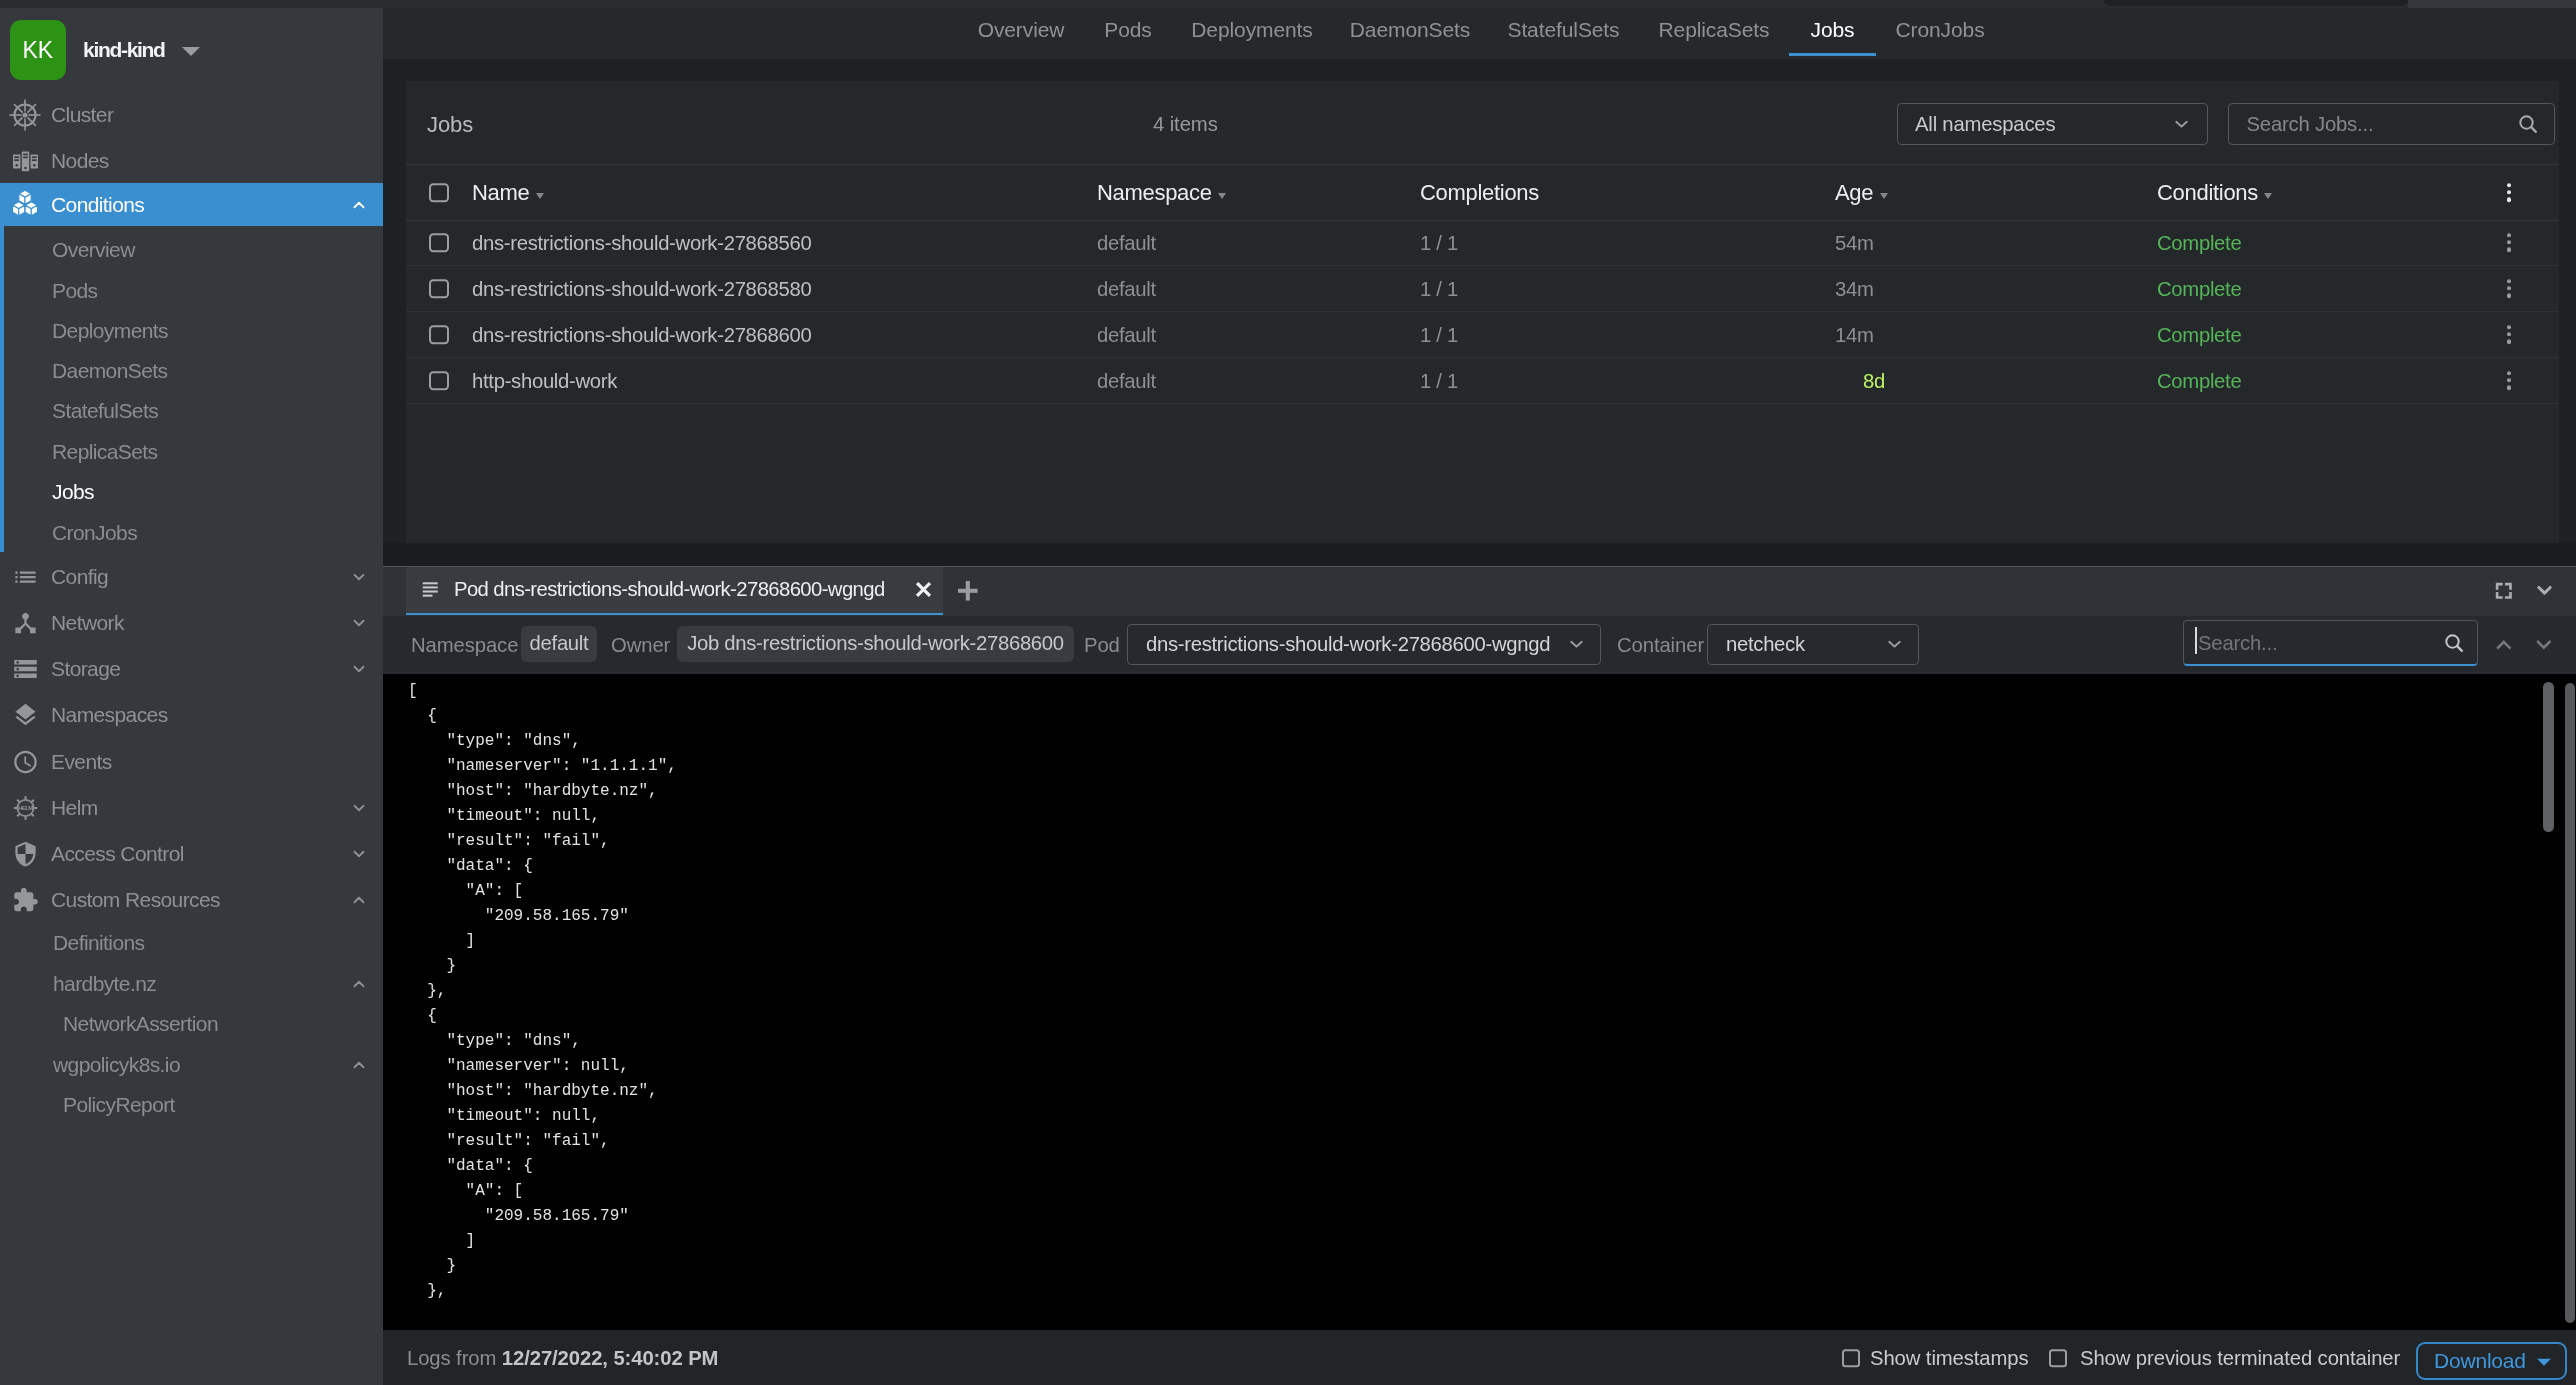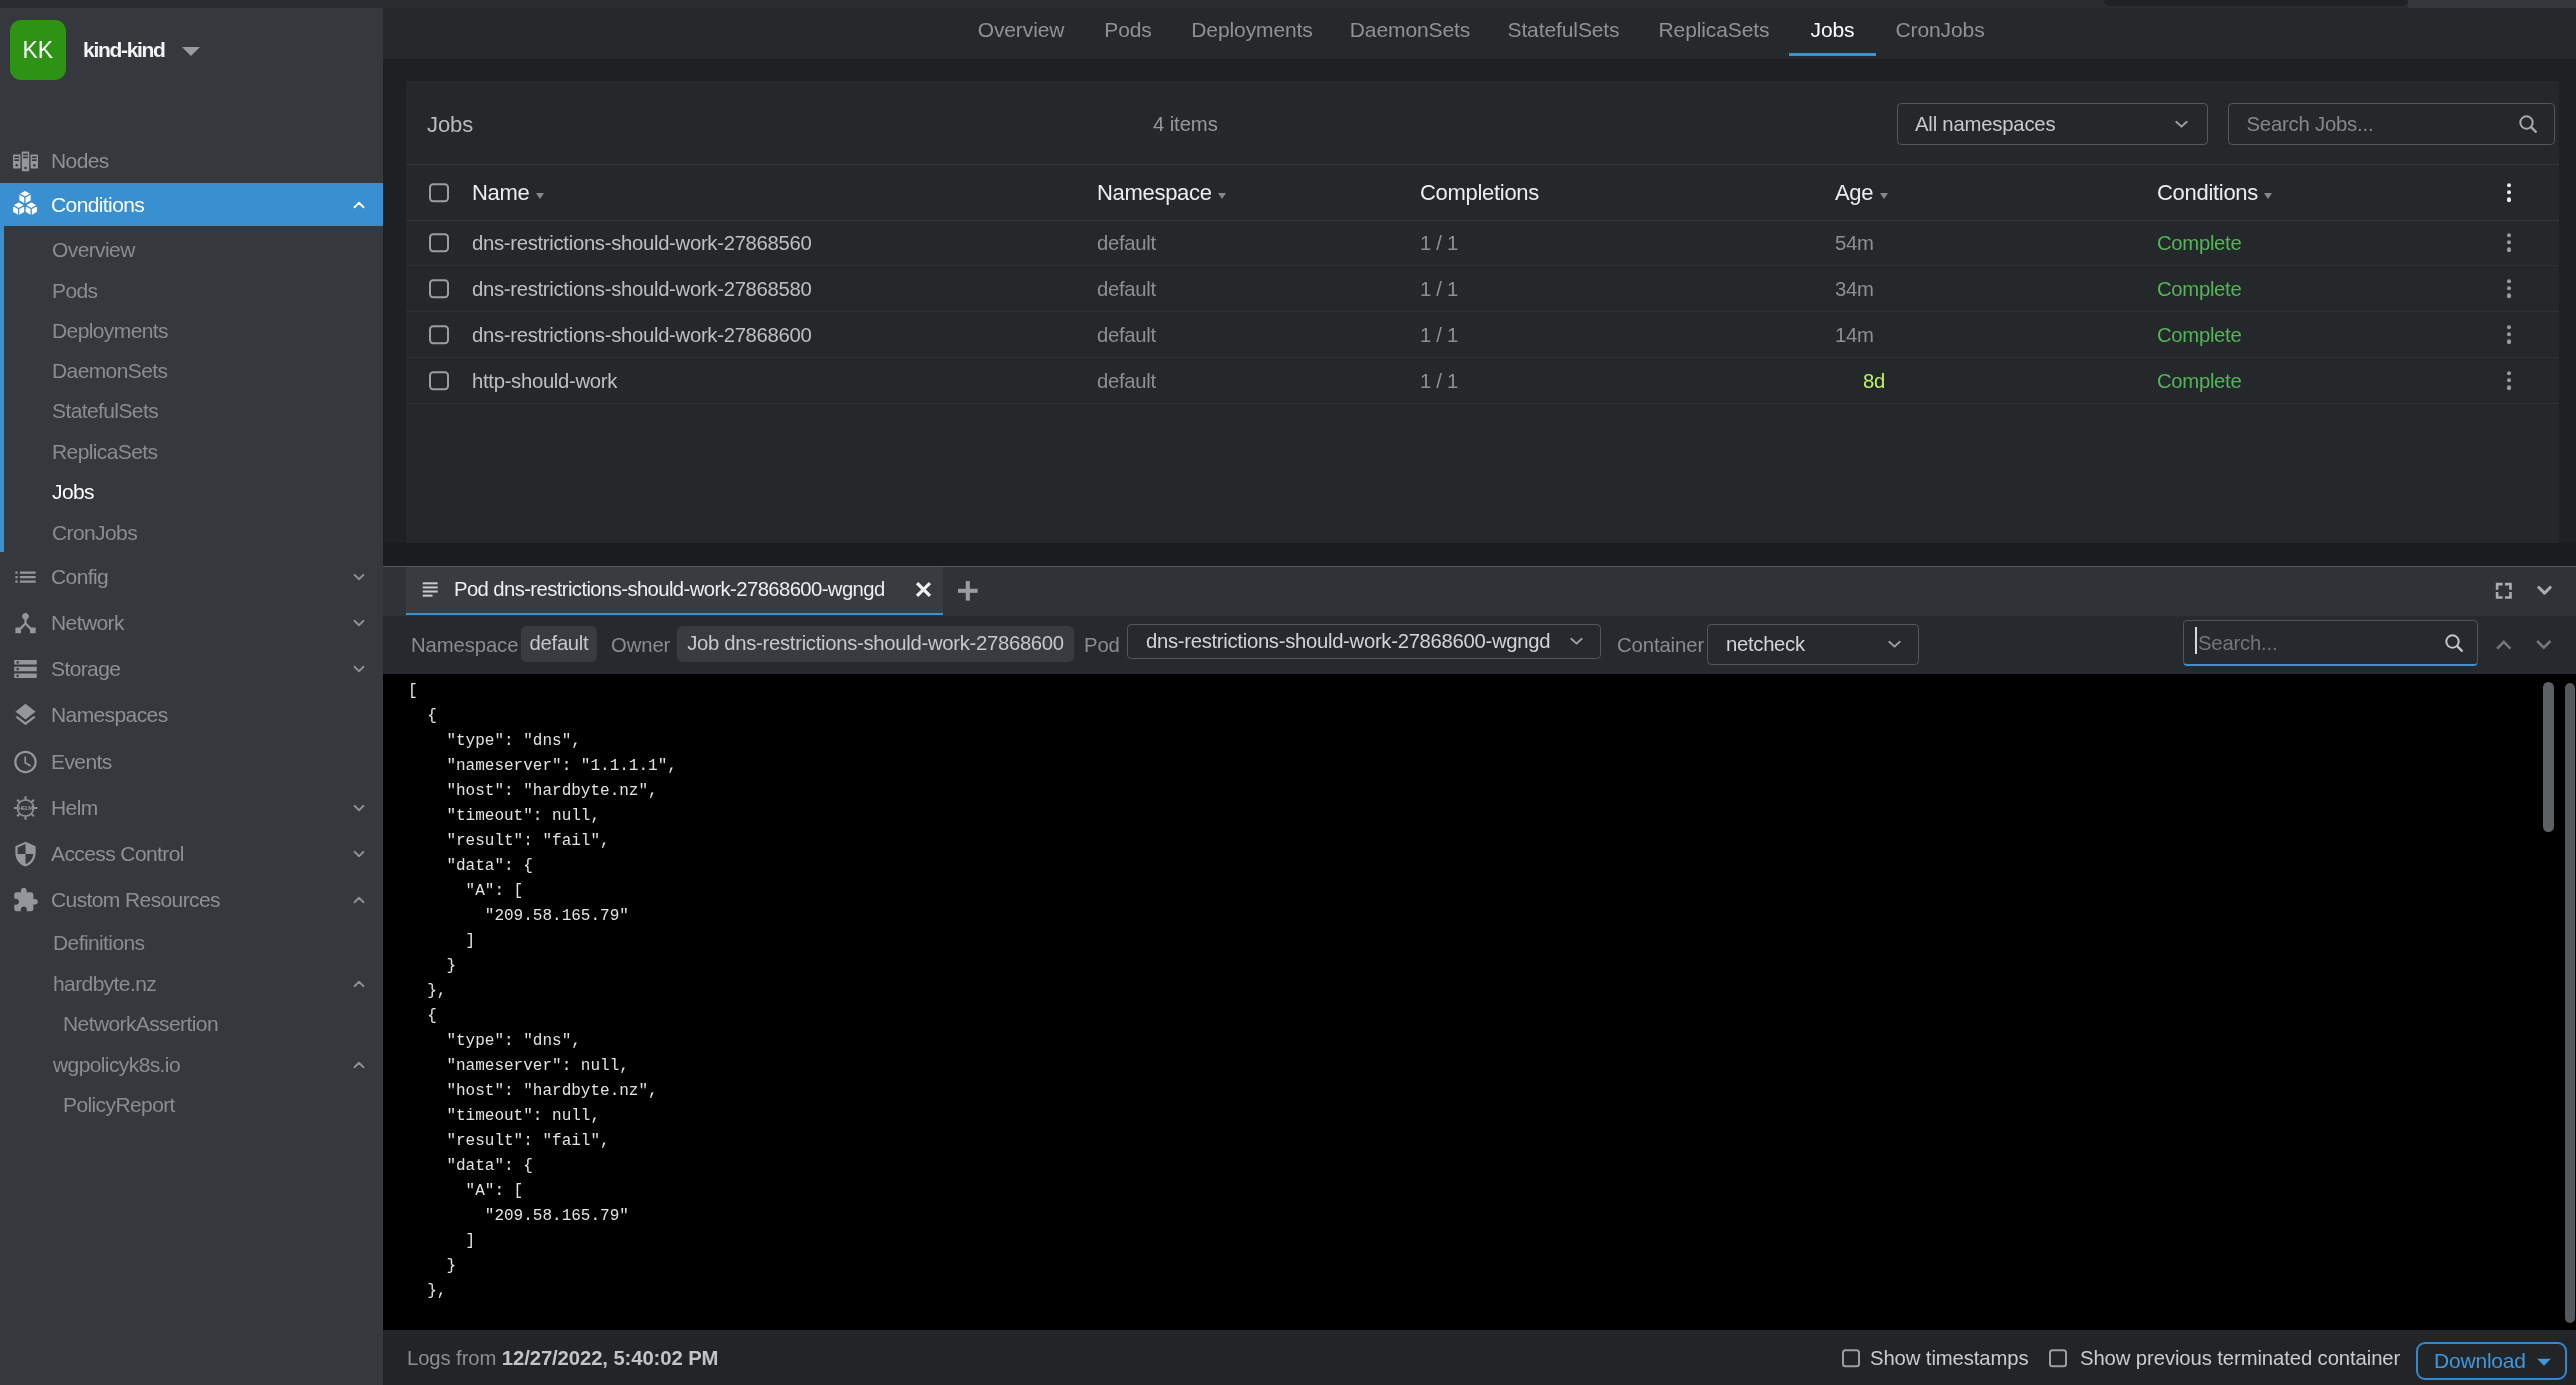--- a/index.html
+++ b/index.html
@@ -78,20 +78,37 @@
 <div id="app">
   <div id="topstrip" class="abs">
       <div class="rrect"></div>
       <div class="seg"></div>
     </div>
 
   <aside id="sidebar" class="abs">
     <div id="avatar">KK</div>
     <div id="clustername">kind-kind</div>
     <div id="clustercaret"></div>
+    <div class="sitem" style="top:84px;">
+      <svg class="ico" style="left:9px;width:32px;height:32px;" viewBox="0 0 24 24" fill="none" stroke="#94979a">
+        <circle cx="12" cy="12" r="7.9" stroke-width="1.6"></circle>
+        <circle cx="12" cy="12" r="1.9" fill="#94979a" stroke="none"></circle>
+        <g stroke-width="1.25">
+          <line x1="14.6" y1="12" x2="23.6" y2="12"></line>
+            <line x1="13.84" y1="10.16" x2="20.2" y2="3.8"></line>
+          <line x1="12" y1="9.4" x2="12" y2="0.4"></line>
+            <line x1="10.16" y1="10.16" x2="3.8" y2="3.8"></line>
+          <line x1="9.4" y1="12" x2="0.4" y2="12"></line>
+            <line x1="10.16" y1="13.84" x2="3.8" y2="20.2"></line>
+          <line x1="12" y1="14.6" x2="12" y2="23.6"></line>
+            <line x1="13.84" y1="13.84" x2="20.2" y2="20.2"></line>
+        </g>
+      </svg>
+      <span class="lbl">Cluster</span>
+    </div>
     <div class="sitem" style="top:130px;">
       <svg class="ico" viewBox="0 0 24 24" fill="#94979a">
         <rect x="0.9" y="6.2" width="6.6" height="12.4" rx="0.6"></rect>
         <rect x="8.7" y="3.6" width="6.6" height="17.6" rx="0.6"></rect>
         <rect x="16.5" y="6.2" width="6.6" height="12.4" rx="0.6"></rect>
         <g fill="#35383c">
           <rect x="2.1" y="7.9" width="4.2" height="1.5"></rect>
             <rect x="2.1" y="10.5" width="4.2" height="1.5"></rect>
           <rect x="9.9" y="5.4" width="4.2" height="1.5"></rect>
             <rect x="9.9" y="8" width="4.2" height="1.5"></rect>
@@ -374,21 +391,21 @@
     <svg style="position:absolute;left:2151px;top:13.3px;width:21px;height:21px;" viewBox="0 0 24 24" fill="none" stroke="#aaadb0" stroke-width="3.4" stroke-linecap="round" stroke-linejoin="round">
         <polyline points="5.5,8.5 12,15 18.5,8.5"></polyline>
       </svg>
   </div>
   <div id="toolbar" class="abs">
     <span class="tl" style="left:28px;">Namespace</span>
     <div class="badge" style="left:138px;width:76px;">default</div>
     <span class="tl" style="left:228px;">Owner</span>
     <div class="badge" style="left:294px;width:397px;">Job dns-restrictions-should-work-27868600</div>
     <span class="tl" style="left:701px;">Pod</span>
-    <div class="select" style="left:744px;top:7.7px;width:474px;height:35px;">
+    <div class="select" style="left:744px;top:7.7px;width:474px;height:41px;">
       <span style="position:absolute;left:18px;top:50%;transform:translateY(-50%);font-size:20.3px;color:#d2d4d6;letter-spacing:-0.3px;white-space:nowrap;">dns-restrictions-should-work-27868600-wgngd</span>
       <svg style="position:absolute;right:12.6px;top:50%;transform:translateY(-50%);width:21px;height:21px;" viewBox="0 0 24 24" fill="none" stroke="#9b9ea1" stroke-width="2.2" stroke-linecap="round" stroke-linejoin="round">
           <polyline points="6,9.5 12,15 18,9.5"></polyline>
         </svg>
     </div>
     <span class="tl" style="left:1234px;">Container</span>
     <div class="select" style="left:1324px;top:7.7px;width:212px;height:41px;">
       <span style="position:absolute;left:18px;top:50%;transform:translateY(-50%);font-size:20.3px;color:#d2d4d6;letter-spacing:-0.3px;">netcheck</span>
       <svg style="position:absolute;right:12.6px;top:50%;transform:translateY(-50%);width:21px;height:21px;" viewBox="0 0 24 24" fill="none" stroke="#9b9ea1" stroke-width="2.2" stroke-linecap="round" stroke-linejoin="round">
           <polyline points="6,9.5 12,15 18,9.5"></polyline>

